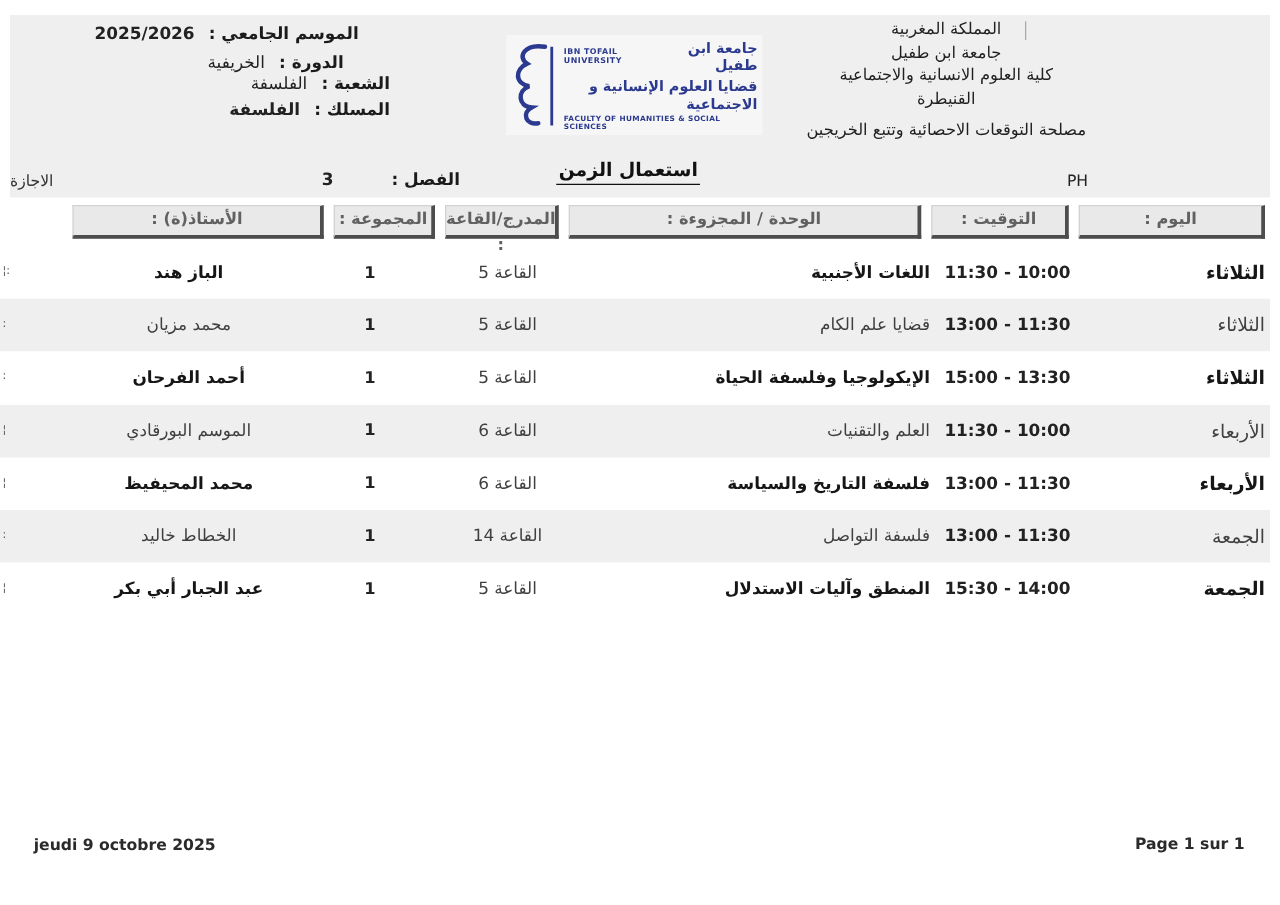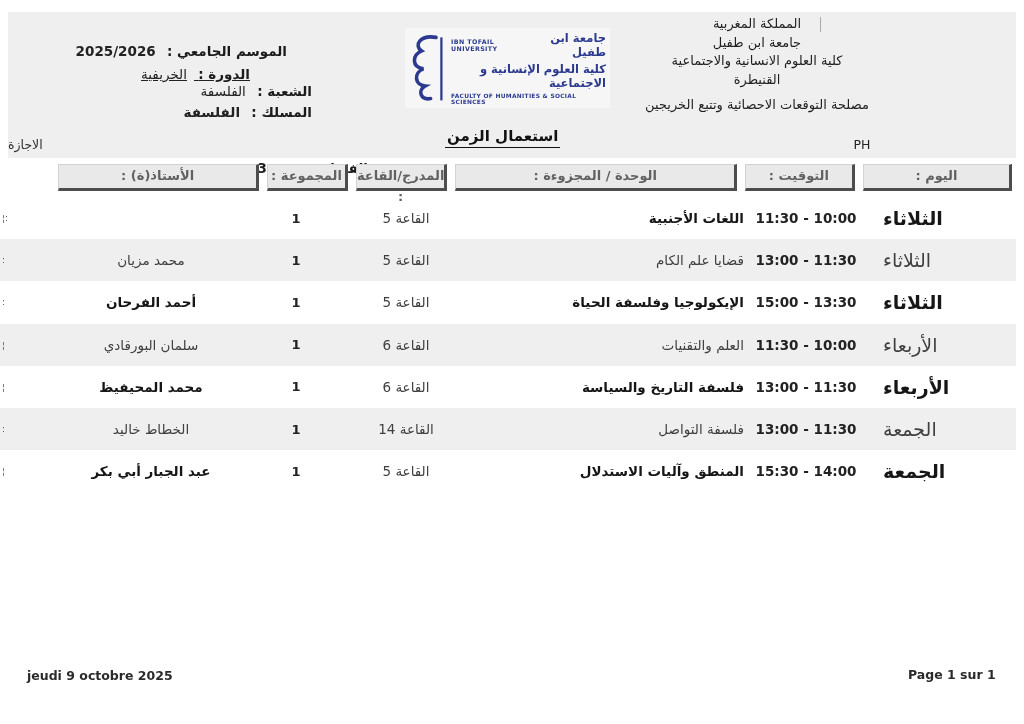--- a/index.html
+++ b/index.html
@@ -12,26 +12,26 @@
 
   
   .inst{position:absolute;left:607px;top:15px;width:300px;text-align:center;direction:rtl;
         font-size:13px;line-height:18.5px;color:#1f1f1f;}
   .inst-divider{position:absolute;left:820px;top:17px;width:1px;height:15px;background:#a9a9a9;}
   .service{position:absolute;left:592px;top:97px;width:330px;text-align:center;direction:rtl;
         font-size:13px;color:#1f1f1f;}
   .program-code{position:absolute;left:840px;top:137px;width:44px;text-align:center;font-size:12.5px;color:#222;}
 
   
-  .meta-line{position:absolute;direction:rtl;font-size:13.5px;white-space:nowrap;color:#222;margin-top:24px;}
+  .meta-line{position:absolute;direction:rtl;font-size:13.5px;white-space:nowrap;color:#222;}
   .meta-line .lbl{font-weight:bold;color:#1b1b1b;}
   .meta-line .val{margin-right:7px;}
   .val.b{font-weight:bold;}
   .m-season{right:737px;top:19px;}
-  .m-session{right:774px;top:42px;text-decoration:underline;}
+  .m-session{right:749px;top:42px;}
   .m-section{right:712px;top:59px;}
   .m-track{right:712px;top:80px;}
   .m-semester{right:656px;top:136px;}
   .m-semester .val{margin-right:42px;}
   .degree{position:absolute;left:8px;top:137px;font-size:12.5px;color:#333;direction:rtl;}
 
   
   .logo{position:absolute;left:405px;top:28px;width:205px;height:80px;background:#f6f6f6;
         display:flex;align-items:center;gap:6px;padding:2px 4px;box-sizing:border-box;}
   .logo svg{flex:0 0 auto;}
@@ -56,21 +56,21 @@
   .w-day{width:163px;} .w-time{width:120px;} .w-module{width:308px;}
   .w-room{width:100px;} .w-group{width:88px;} .w-prof{width:220px;}
 
   
   .tbody{position:absolute;left:0;top:197px;width:1016px;}
   .t-row{position:relative;height:42.2px;width:1016px;}
   .t-row.stripe{background:#efefef;}
   .cells{position:absolute;left:58px;top:0;bottom:0;width:954px;
          display:flex;direction:rtl;gap:8px;align-items:center;}
   .cell{box-sizing:border-box;font-size:13.5px;color:#3f3f3f;direction:rtl;}
-  .c-day{width:144px;text-align:left;padding-left:15px;font-size:19px;}
+  .c-day{width:144px;text-align:right;padding-left:15px;font-size:15px;}
   .c-time{width:108px;text-align:center;font-weight:bold;color:#222;}
   .c-module{width:272px;text-align:right;padding-left:2px;}
   .c-room{width:116px;text-align:center;}
   .c-group{width:88px;text-align:center;font-weight:bold;color:#222;font-size:13px;}
   .c-prof{width:186px;text-align:center;}
   .t-row.bold .c-day,.t-row.bold .c-module,.t-row.bold .c-prof{font-weight:bold;color:#161616;}
   .edge{position:absolute;left:2px;top:50%;transform:translateY(-50%);
         font-size:9px;color:#555;line-height:9px;}
 
   
@@ -119,21 +119,21 @@
   <div class="logo">
     <svg width="36" height="76" viewBox="0 0 40 80">
       <path d="M30 6 C12 3 5 15 14 21 C3 26 3 39 16 41 C5 45 6 59 18 60 C9 65 13 76 24 74" fill="none" stroke="#2b3a8f" stroke-width="4" stroke-linecap="round"></path>
       <line x1="36" y1="6" x2="36" y2="76" stroke="#2b3a8f" stroke-width="2.5"></line>
     </svg>
     <div class="logo-text">
       <div class="logo-l1">
         <span class="logo-en1">IBN TOFAIL UNIVERSITY</span>
         <span class="logo-ar1">جامعة ابن طفيل</span>
       </div>
-      <div class="logo-ar2">كلية العلوم الإنسانية و الاجتماعية</div>
+      <div class="logo-ar2">قضايا العلوم الإنسانية و الاجتماعية</div>
       <div class="logo-en2">FACULTY OF HUMANITIES &amp; SOCIAL SCIENCES</div>
     </div>
   </div>
 
   <div class="doc-title">
     <span>استعمال الزمن</span>
   </div>
 
   <div class="thead">
     <div class="hbox w-day">اليوم :</div>
@@ -146,20 +146,21 @@
 
   <div class="tbody">
       <div class="t-row bold">
       <span class="edge">¦:</span>
       <div class="cells">
         <div class="cell c-day">الثلاثاء</div>
         <div class="cell c-time">10:00 - 11:30</div>
         <div class="cell c-module">اللغات الأجنبية</div>
         <div class="cell c-room">القاعة 5</div>
         <div class="cell c-group">1</div>
+        <div class="cell c-prof">الباز هند</div>
       </div>
     </div>
       <div class="t-row stripe">
       <span class="edge">:</span>
       <div class="cells">
         <div class="cell c-day">الثلاثاء</div>
         <div class="cell c-time">11:30 - 13:00</div>
         <div class="cell c-module">قضايا علم الكام</div>
         <div class="cell c-room">القاعة 5</div>
         <div class="cell c-group">1</div>
@@ -178,21 +179,21 @@
       </div>
     </div>
       <div class="t-row stripe">
       <span class="edge">¦</span>
       <div class="cells">
         <div class="cell c-day">الأربعاء</div>
         <div class="cell c-time">10:00 - 11:30</div>
         <div class="cell c-module">العلم والتقنيات</div>
         <div class="cell c-room">القاعة 6</div>
         <div class="cell c-group">1</div>
-        <div class="cell c-prof">سلمان البورقادي</div>
+        <div class="cell c-prof">الموسم البورقادي</div>
       </div>
     </div>
       <div class="t-row bold">
       <span class="edge">¦</span>
       <div class="cells">
         <div class="cell c-day">الأربعاء</div>
         <div class="cell c-time">11:30 - 13:00</div>
         <div class="cell c-module">فلسفة التاريخ والسياسة</div>
         <div class="cell c-room">القاعة 6</div>
         <div class="cell c-group">1</div>

